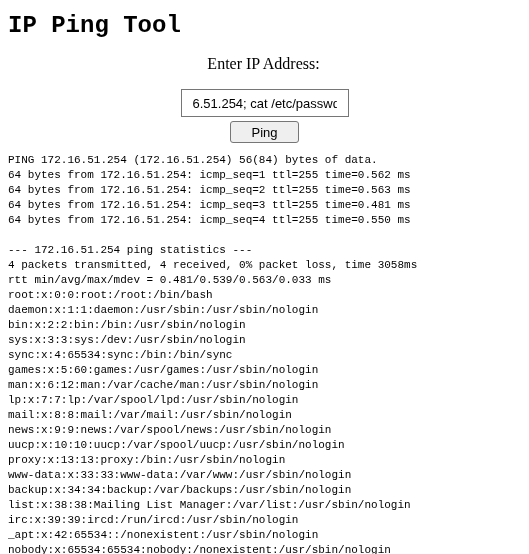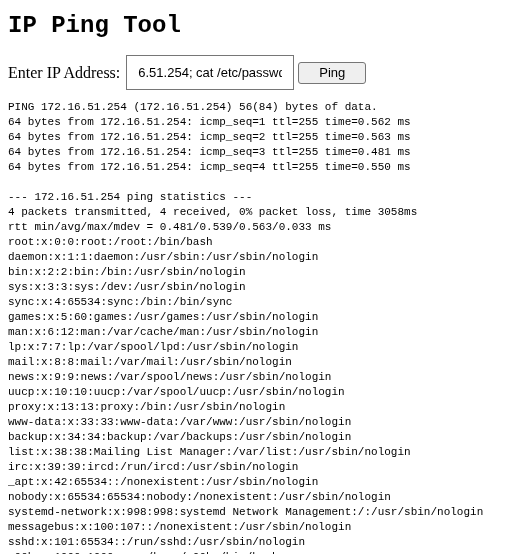--- a/index.html
+++ b/index.html
@@ -20,33 +20,35 @@
     margin: 4px 0 16px 0;
     font-family: Liberation Mono, monospace;
   }
   .form-row {
     font-size: 16px;
     display: flex;
     align-items: center;
     flex-wrap: wrap;
     gap: 4px;
     margin-bottom: 10px;
+    flex-direction: column;
   }
   .form-row label {
     margin-right: 2px;
   }
   input[type="text"] {
     font-family: Arial, sans-serif;
     font-size: 13px;
     padding: 2px 11px;
     border: 1px solid #767676;
-    height: 35px;
+    height: 28px;
     box-sizing: border-box;
     width: 168px;
     background: #ffffff;
+    margin-top: 12px;
   }
   button {
     font-family: Arial, sans-serif;
     font-size: 13px;
     padding: 2px 20px;
     height: 22px;
     border: 1px solid #767676;
     border-radius: 3px;
     background: #efefef;
     cursor: pointer;

